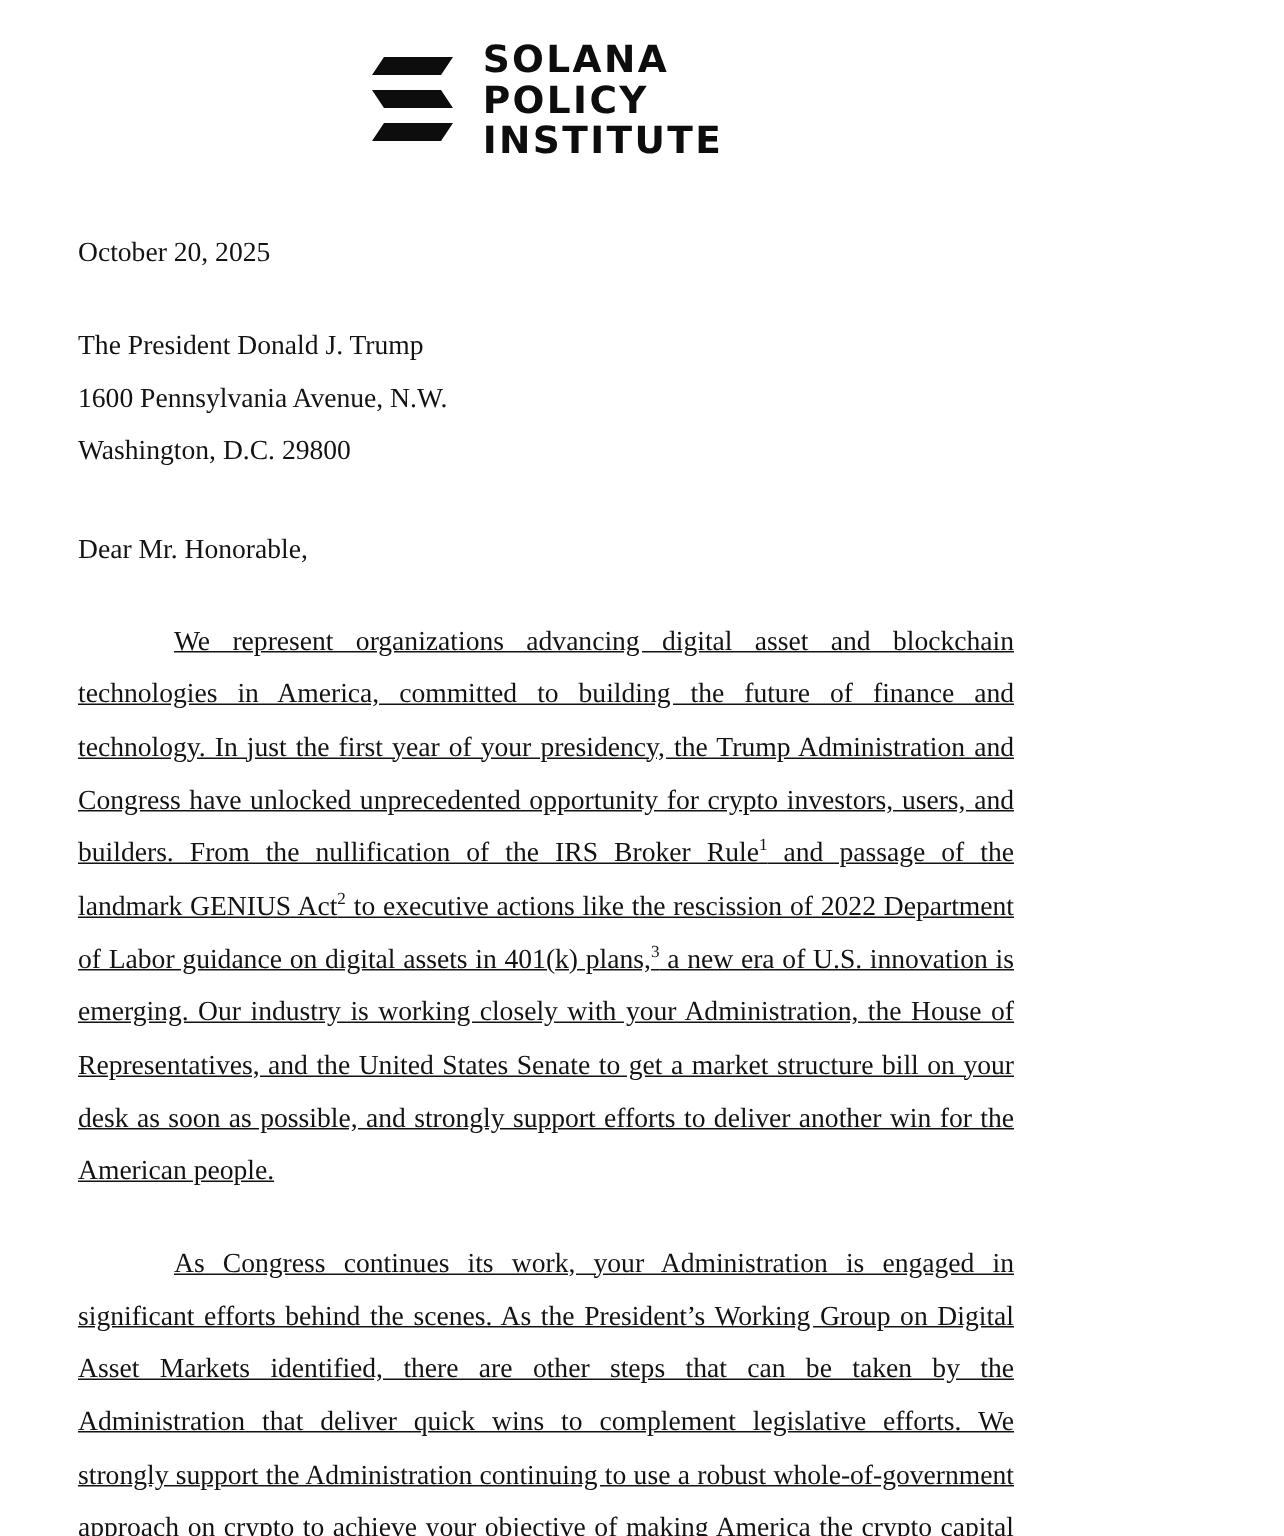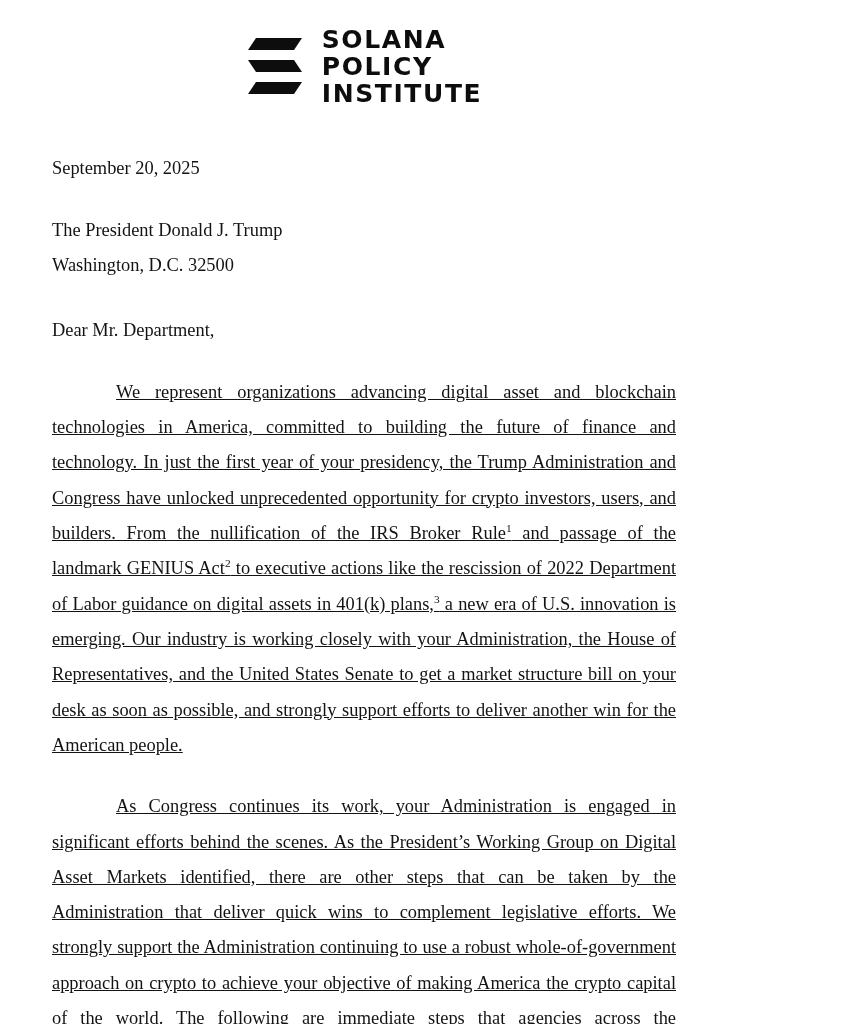--- a/index.html
+++ b/index.html
@@ -99,27 +99,28 @@
     </span>
     <div class="logo-text">
       <div>SOLANA</div>
       <div>POLICY</div>
       <div>INSTITUTE</div>
     </div>
   </div>
 
   <div class="letter">
 
-    <div class="date">September 20, 2025</div>
+    <div class="date">October 20, 2025</div>
 
     <div class="addressee">
       <div>The President Donald J. Trump</div>
-      <div>Washington, D.C. 32500</div>
+      <div>1600 Pennsylvania Avenue, N.W.</div>
+      <div>Washington, D.C. 29800</div>
     </div>
 
-    <div class="salutation">Dear Mr. Department,</div>
+    <div class="salutation">Dear Mr. Honorable,</div>
 
     <p class="para"><span>We represent organizations advancing digital asset and blockchain technologies in America, committed to building the future of finance and technology. In just the first year of your presidency, the Trump Administration and Congress have unlocked unprecedented opportunity for crypto investors, users, and builders. From the nullification of the IRS Broker Rule</span><sup>1</sup><span> and passage of the landmark GENIUS Act</span><sup>2</sup><span> to executive actions like the rescission of 2022 Department of Labor guidance on digital assets in 401(k) plans,</span><sup>3</sup><span> a new era of U.S. innovation is emerging. Our industry is working closely with your Administration, the House of Representatives, and the United States Senate to get a market structure bill on your desk as soon as possible, and strongly support efforts to deliver another win for the American people.</span></p>
 
     <p class="para"><span>As Congress continues its work, your Administration is engaged in significant efforts behind the scenes. As the President’s Working Group on Digital Asset Markets identified, there are other steps that can be taken by the Administration that deliver quick wins to complement legislative efforts. We strongly support the Administration continuing to use a robust whole-of-government approach on crypto to achieve your objective of making America the crypto capital of the world. The following are immediate steps that agencies across the government can take to complement these legislative efforts and further ensure that the United States remains the best place in the world to build, invest, and innovate.</span><sup>4</sup></p>
 
   </div>
 </div>
 
 </body></html>

